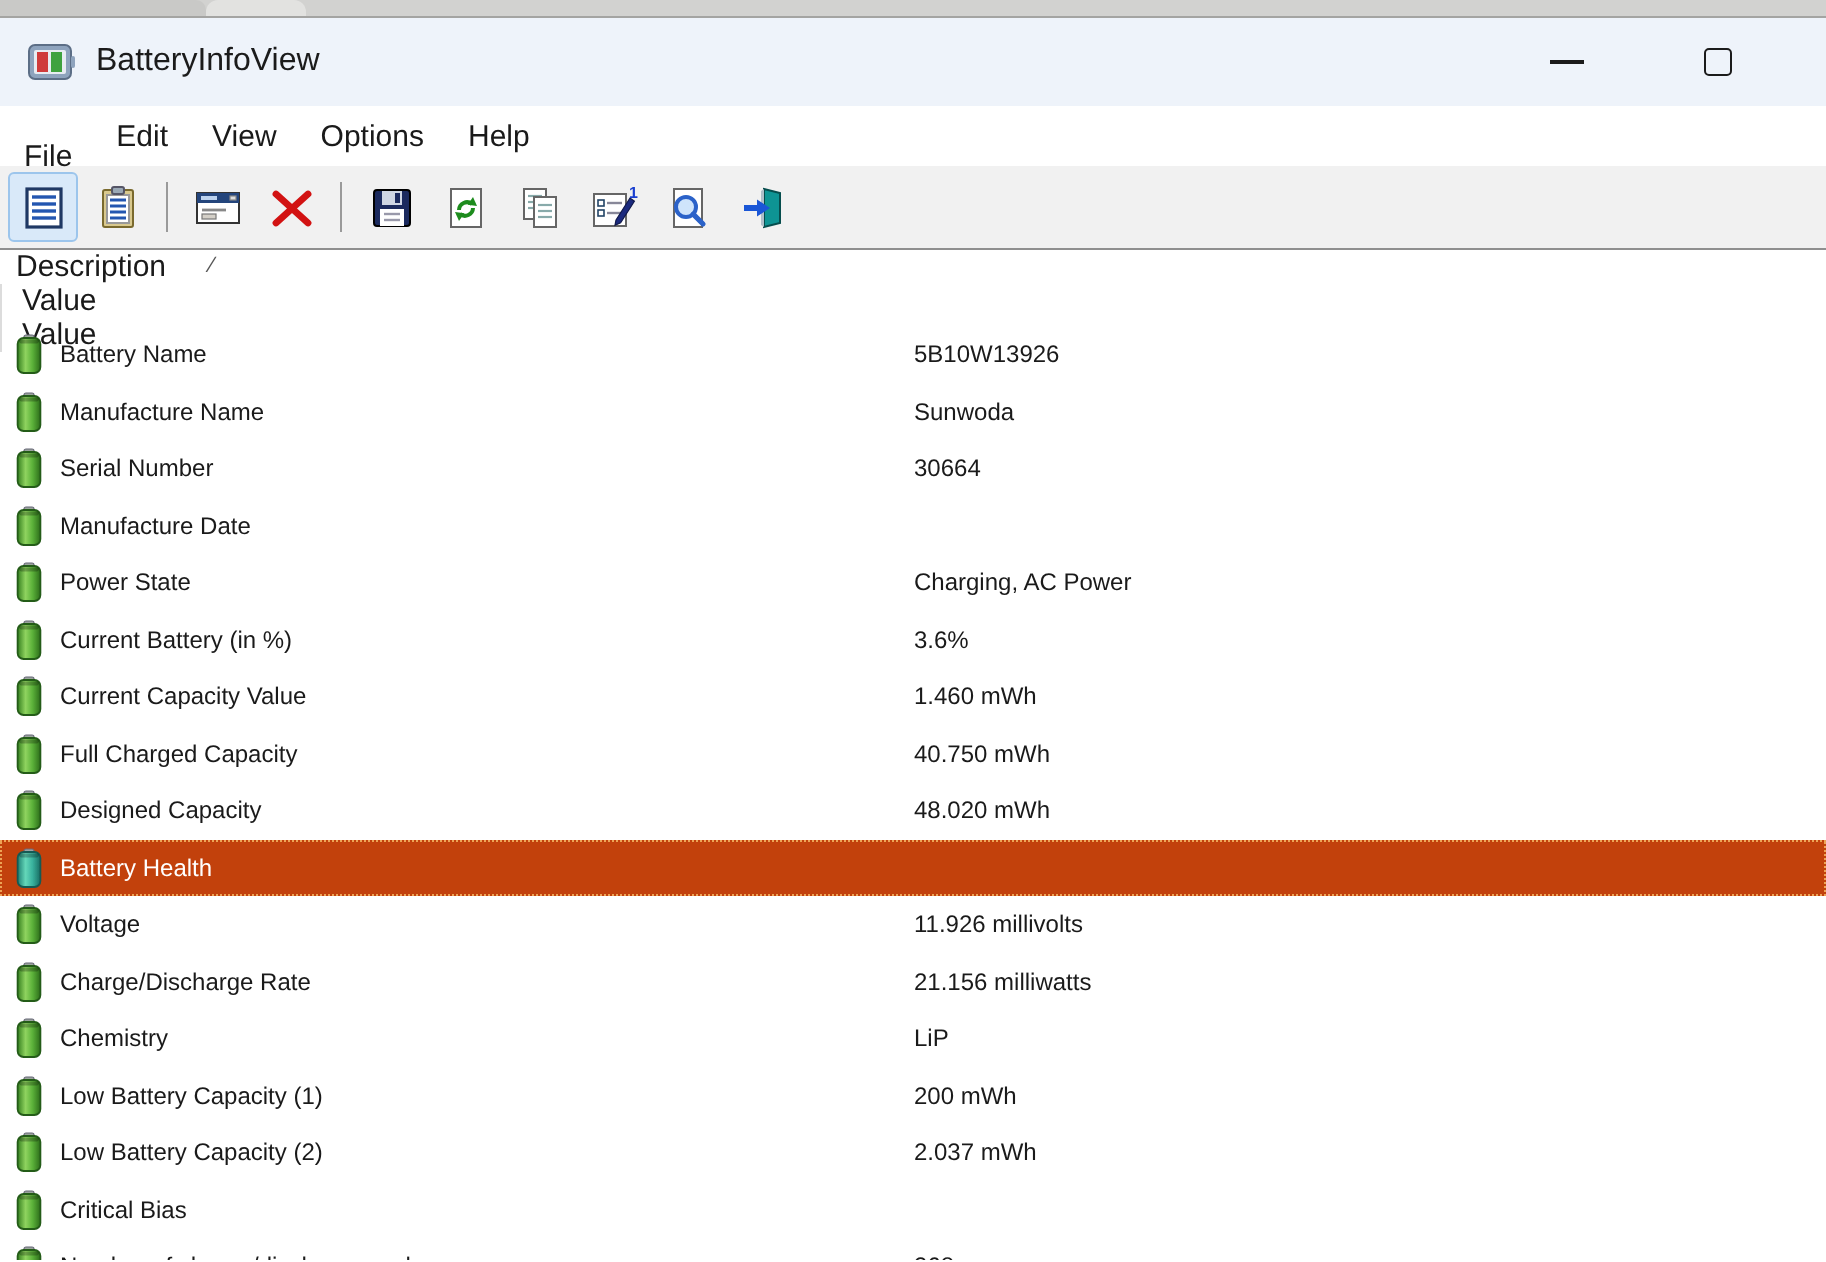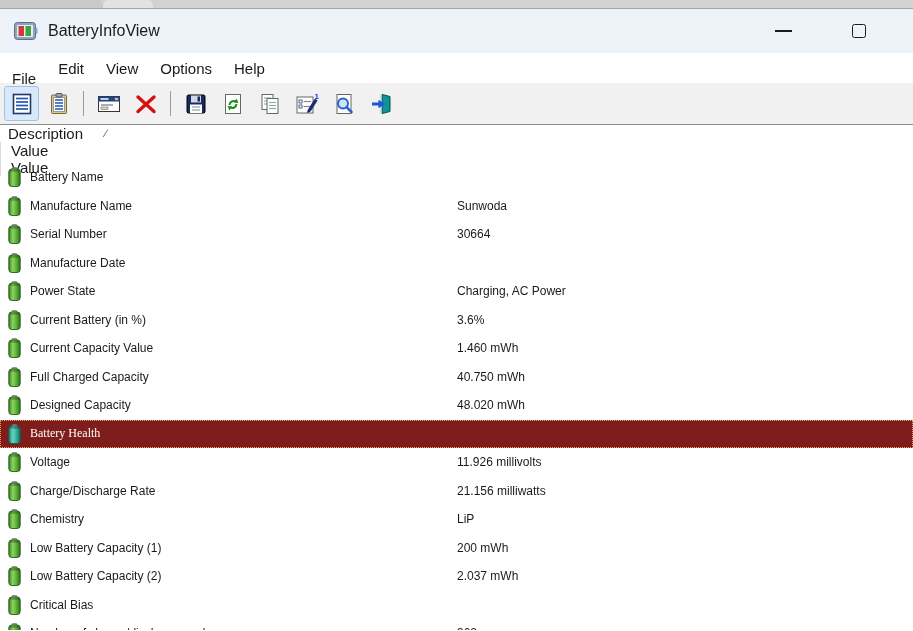--- a/index.html
+++ b/index.html
@@ -44,21 +44,21 @@
   .sort-glyph{margin-left:22px;font-size:11px;color:#555;transform:translateY(-1px);}
 
   
   .lv-body{height:467px;overflow:hidden;background:#fff;}
   .lv-row{height:28.5px;display:flex;align-items:center;font-size:12px;}
   .cell{box-sizing:border-box;display:flex;align-items:center;height:100%;}
   .cell.desc{width:447px;padding-left:8px;}
   .cell.val1{width:301px;padding-left:10px;}
   .cell.val2{width:165px;padding-left:10px;}
   .bat-icon{width:13px;height:20px;margin-right:9px;display:inline-flex;flex:none;}
-  .lv-row.selected{background:#7f1d1d;color:#fff;outline:1px dotted rgba(240,170,90,.95);outline-offset:-1px;font-family:Liberation Serif, serif;}
+  .lv-row.selected{background:#c2410c;color:#fff;outline:1px dotted rgba(240,170,90,.95);outline-offset:-1px;}
   .lv-row.selected .bat-icon{filter:hue-rotate(62deg) saturate(.85);}
 </style>
 </head>
 <body>
 
 <svg width="0" height="0" style="position:absolute">
   <defs>
     <linearGradient id="batGrad" x1="0" y1="0" x2="1" y2="0">
       <stop offset="0" stop-color="#35801f"></stop>
       <stop offset="0.35" stop-color="#8fd35f"></stop>
@@ -238,20 +238,21 @@
         <div class="cell desc">
           <span class="bat-icon">
             <svg width="13" height="20" viewBox="0 0 13 20">
               <rect x="4" y="0.5" width="5" height="3" rx="1" fill="#9aa49c" stroke="#667" stroke-width="0.6"></rect>
               <rect x="0.8" y="2" width="11.4" height="17.5" rx="3" fill="url(#batGrad)" stroke="#245c18" stroke-width="0.9"></rect>
               <rect x="1.6" y="2.8" width="9.8" height="2" rx="1" fill="rgba(0,0,0,0.25)"></rect>
             </svg>
           </span>
           <span>Battery Name</span>
         </div>
+        <div class="cell val1">5B10W13926</div>
         <div class="cell val2"></div>
       </div>
       <div class="lv-row">
         <div class="cell desc">
           <span class="bat-icon">
             <svg width="13" height="20" viewBox="0 0 13 20">
               <rect x="4" y="0.5" width="5" height="3" rx="1" fill="#9aa49c" stroke="#667" stroke-width="0.6"></rect>
               <rect x="0.8" y="2" width="11.4" height="17.5" rx="3" fill="url(#batGrad)" stroke="#245c18" stroke-width="0.9"></rect>
               <rect x="1.6" y="2.8" width="9.8" height="2" rx="1" fill="rgba(0,0,0,0.25)"></rect>
             </svg>

